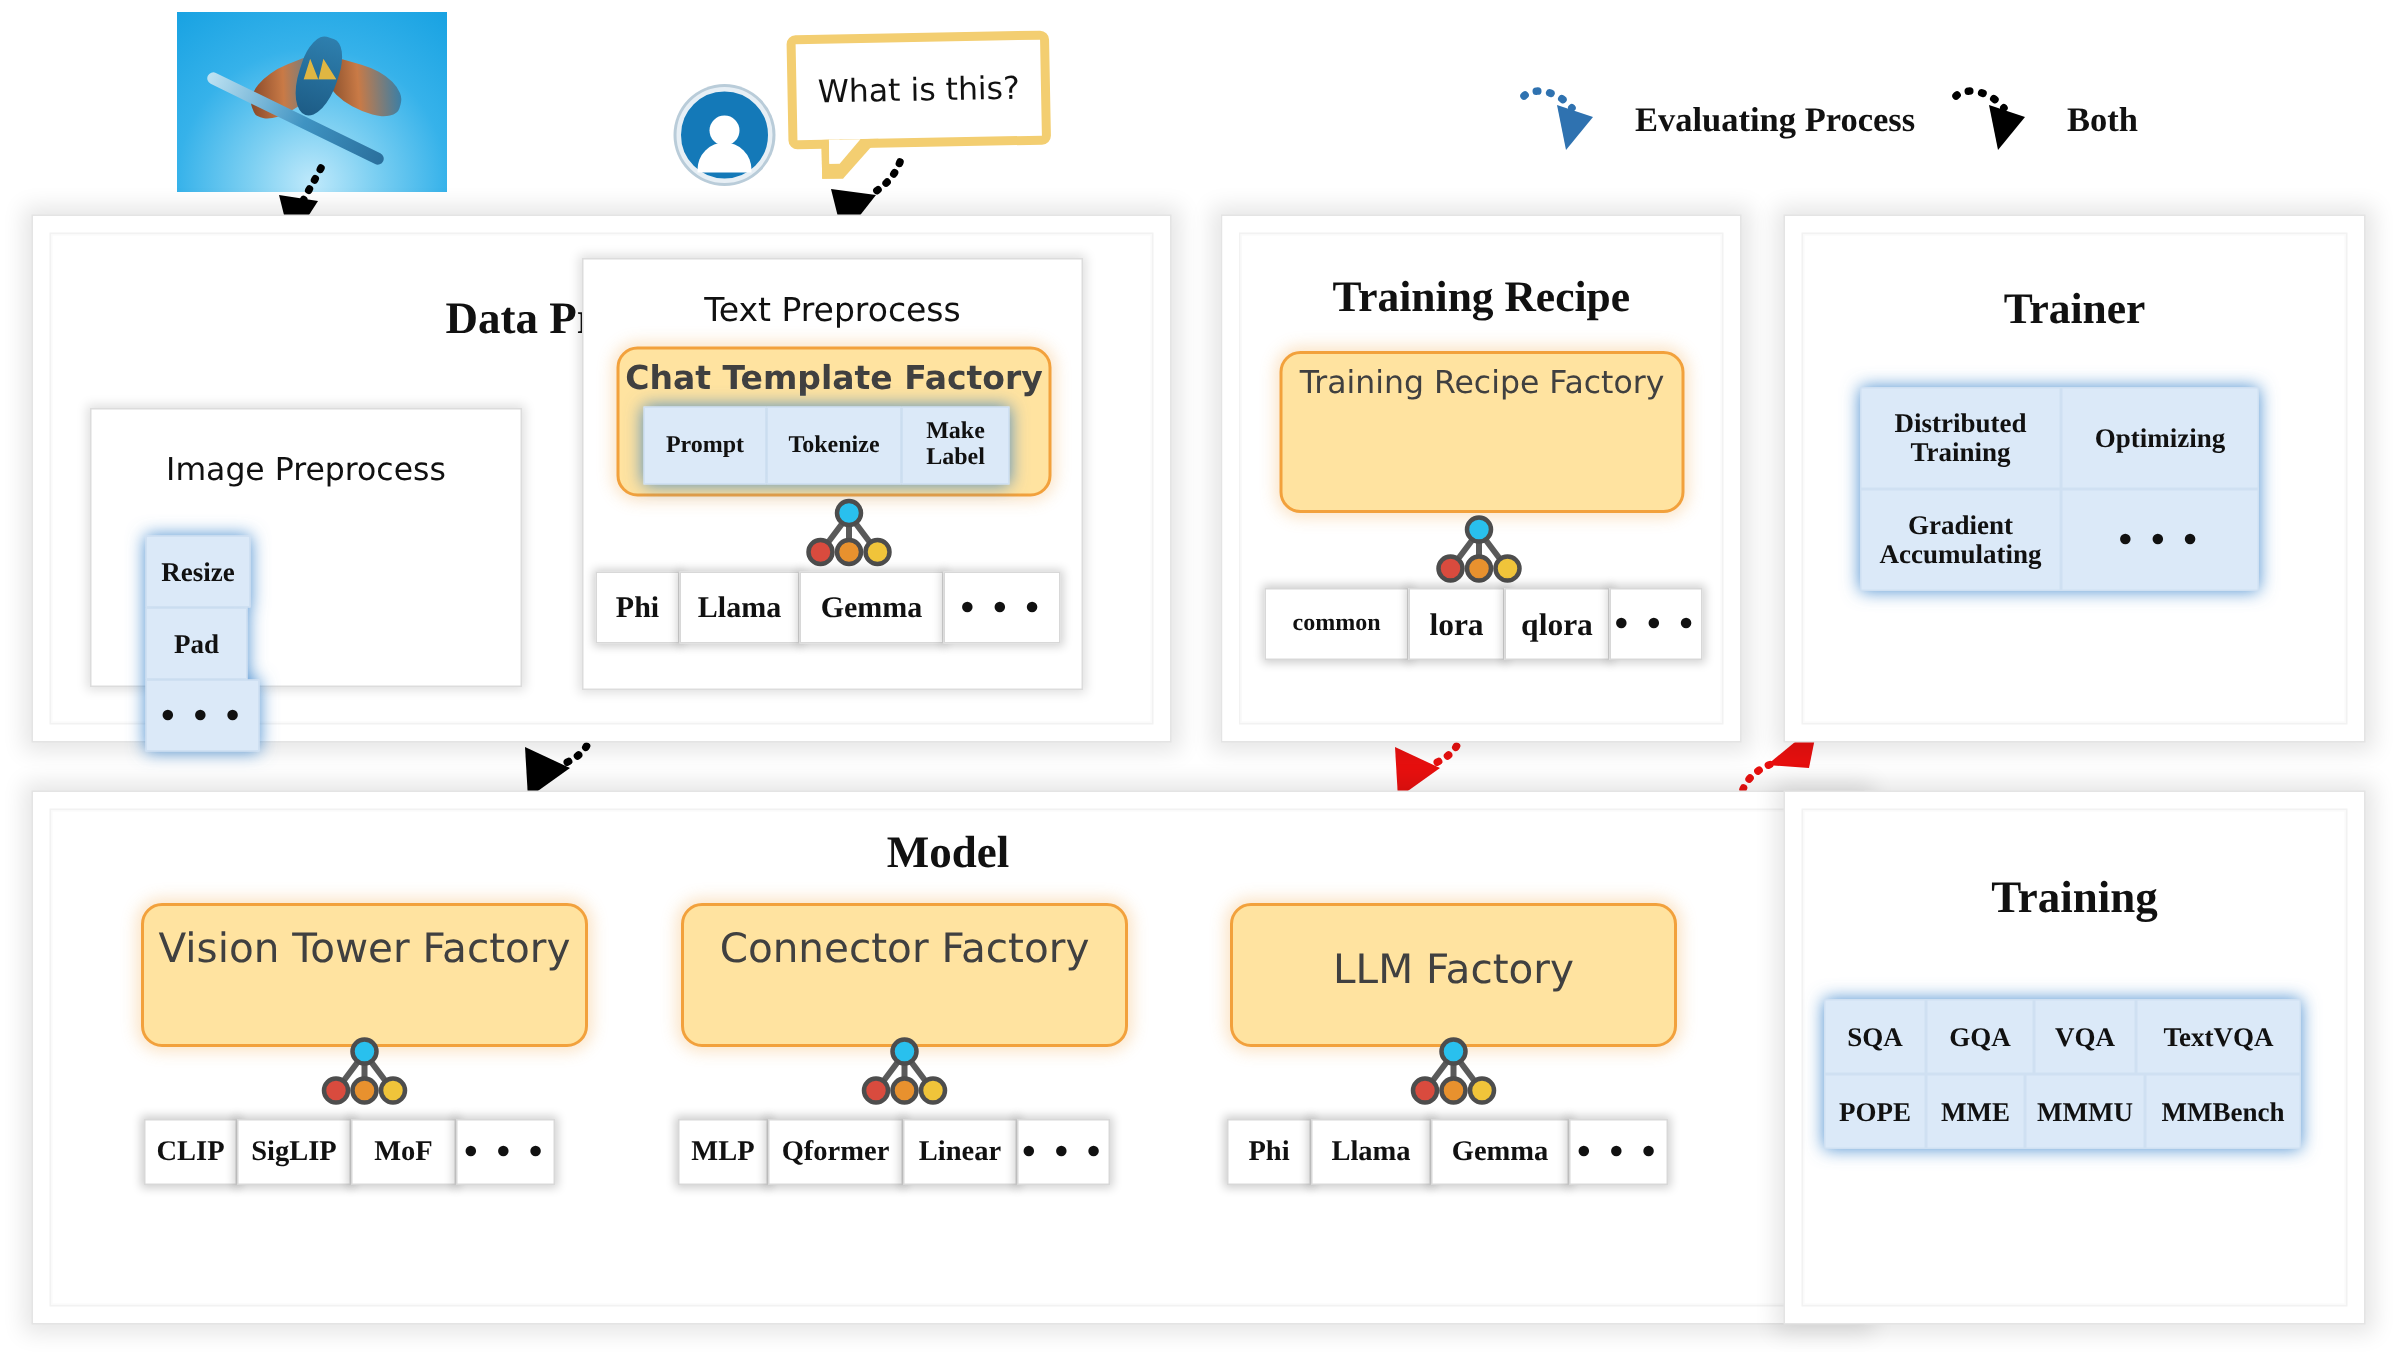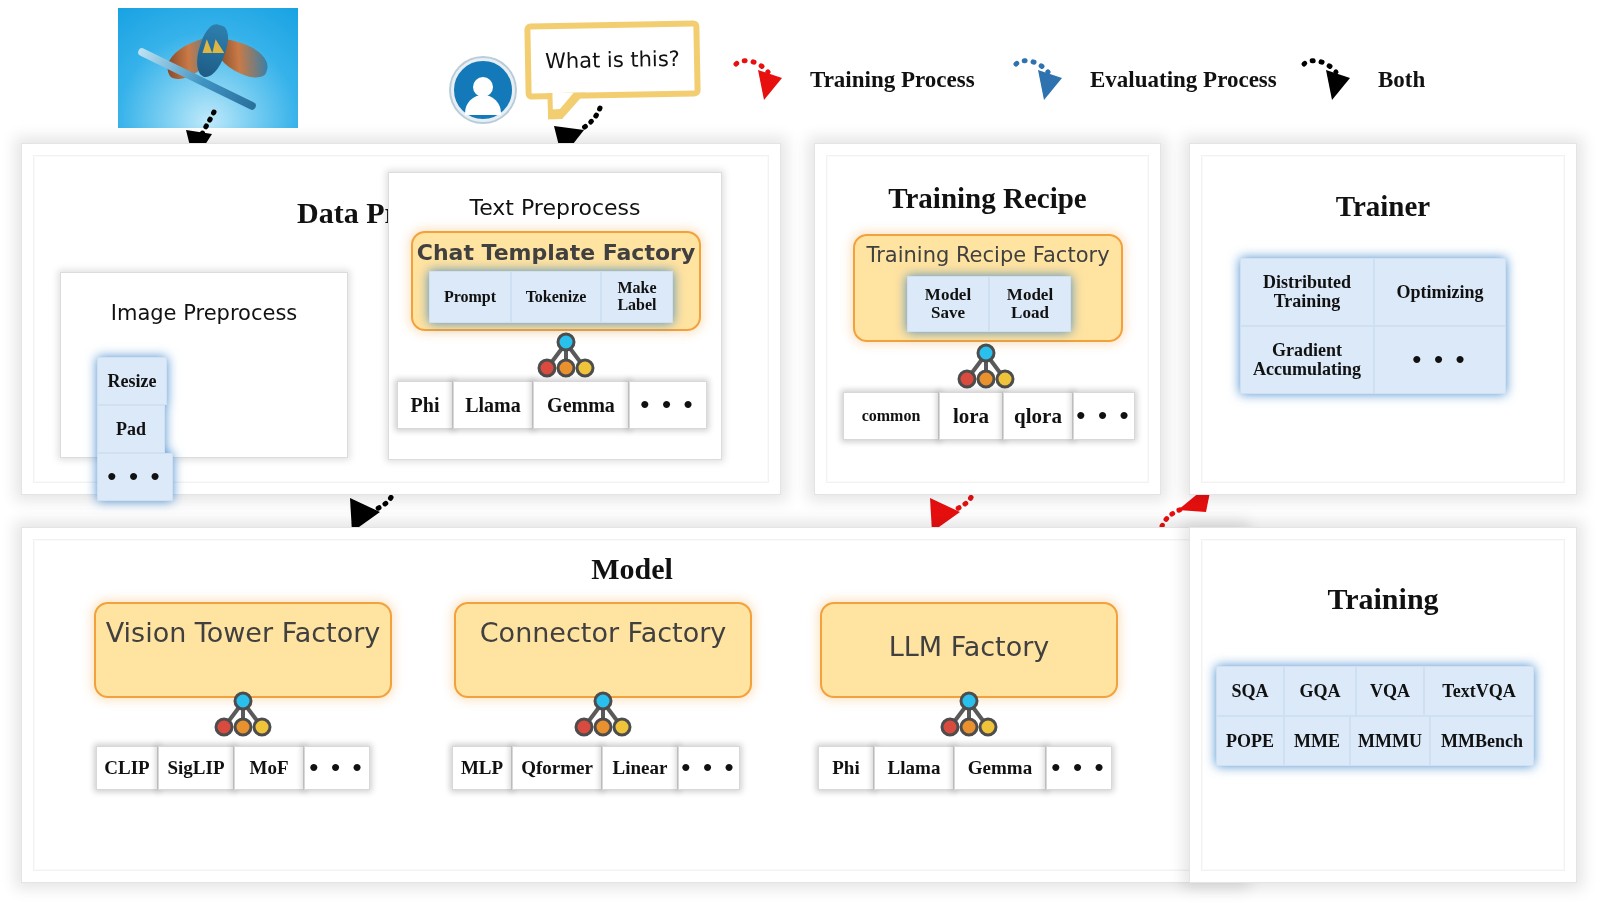--- a/index.html
+++ b/index.html
@@ -170,27 +170,20 @@
   <div class="abs" id="avatar">
     <div class="head"></div>
       <div class="body"></div>
   </div>
 
   <div class="abs" id="bubble">
     <div class="bubble-text">What is this?</div>
     <div class="tail"></div>
   </div>
 
-  <div class="legend-item" style="left:728px;">
-    <svg class="arrow-svg" style="position:relative; width:70px; height:48px;" viewBox="0 0 70 48">
-      <path d="M8 8 C 14 2, 30 4, 40 16" stroke="#e8100f" stroke-width="5" fill="none" stroke-linecap="round" stroke-dasharray="1 8"></path>
-      <polygon points="30,14 54,22 36,44" fill="#e8100f"></polygon>
-    </svg>
-    <span class="legend-label">Training Process</span>
-  </div>
 
   <div class="legend-item" style="left:1008px;">
     <svg class="arrow-svg" style="position:relative; width:70px; height:48px;" viewBox="0 0 70 48">
       <path d="M8 8 C 14 2, 30 4, 40 16" stroke="#2f72b0" stroke-width="5" fill="none" stroke-linecap="round" stroke-dasharray="1 8"></path>
       <polygon points="30,14 54,22 36,44" fill="#2f72b0"></polygon>
     </svg>
     <span class="legend-label">Evaluating Process</span>
   </div>
 
   <div class="legend-item" style="left:1296px;">
@@ -276,24 +269,20 @@
     </div>
   </div>
 
   <div class="panel" style="left:815px; top:144px; width:345px; height:350px;">
     <div class="panel-inner"></div>
 
     <div class="panel-title" style="top:36px; font-size:29px;">Training Recipe</div>
 
     <div class="factory" style="left:36px; top:88px; width:270px; height:108px;">
       <div class="factory-label" style="top:7px; font-size:21px;">Training Recipe Factory</div>
-      <div class="chipgroup" style="left:52px; top:40px;">
-        <div class="chip" style="width:82px; height:56px; font-size:17px;">Model Save</div>
-        <div class="chip" style="width:82px; height:56px; font-size:17px;">Model Load</div>
-      </div>
     </div>
 
     <svg class="tree" style="left:138px; top:196px; width:62px; height:48px;" viewBox="0 0 62 48">
       <line x1="31" y1="12" x2="13" y2="36" stroke="#5a5a5a" stroke-width="4"></line>
       <line x1="31" y1="12" x2="31" y2="36" stroke="#5a5a5a" stroke-width="4"></line>
       <line x1="31" y1="12" x2="49" y2="36" stroke="#5a5a5a" stroke-width="4"></line>
       <circle cx="31" cy="11" r="8" fill="#29c0ee" stroke="#4d4d4d" stroke-width="3"></circle>
       <circle cx="12" cy="37" r="8" fill="#d94b3e" stroke="#4d4d4d" stroke-width="3"></circle>
       <circle cx="31" cy="37" r="8" fill="#e8912e" stroke="#4d4d4d" stroke-width="3"></circle>
       <circle cx="50" cy="37" r="8" fill="#f0c43a" stroke="#4d4d4d" stroke-width="3"></circle>

